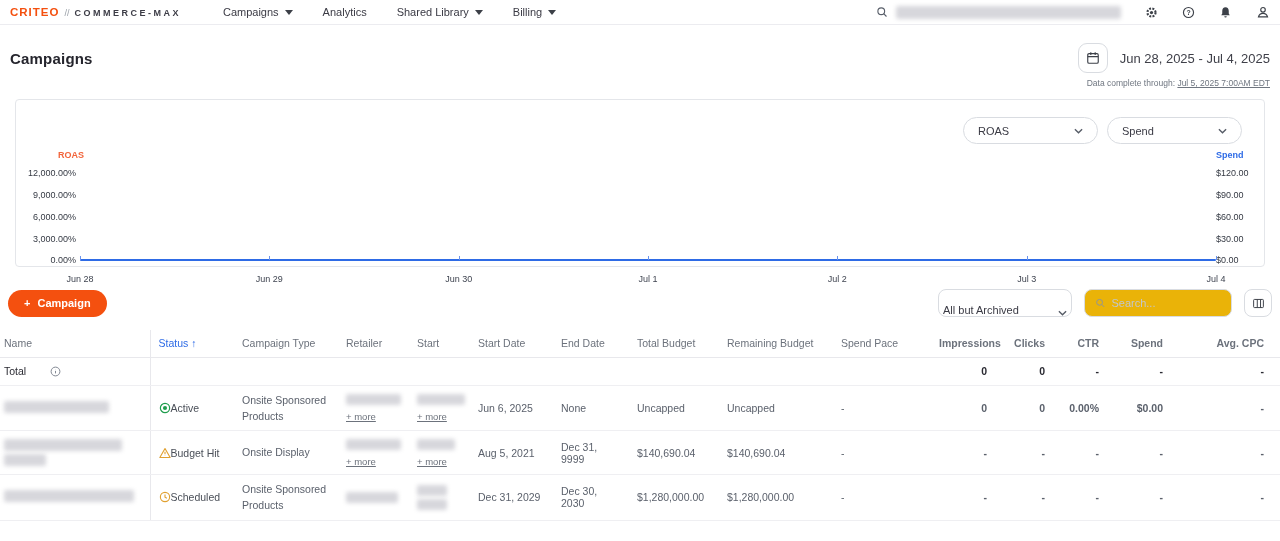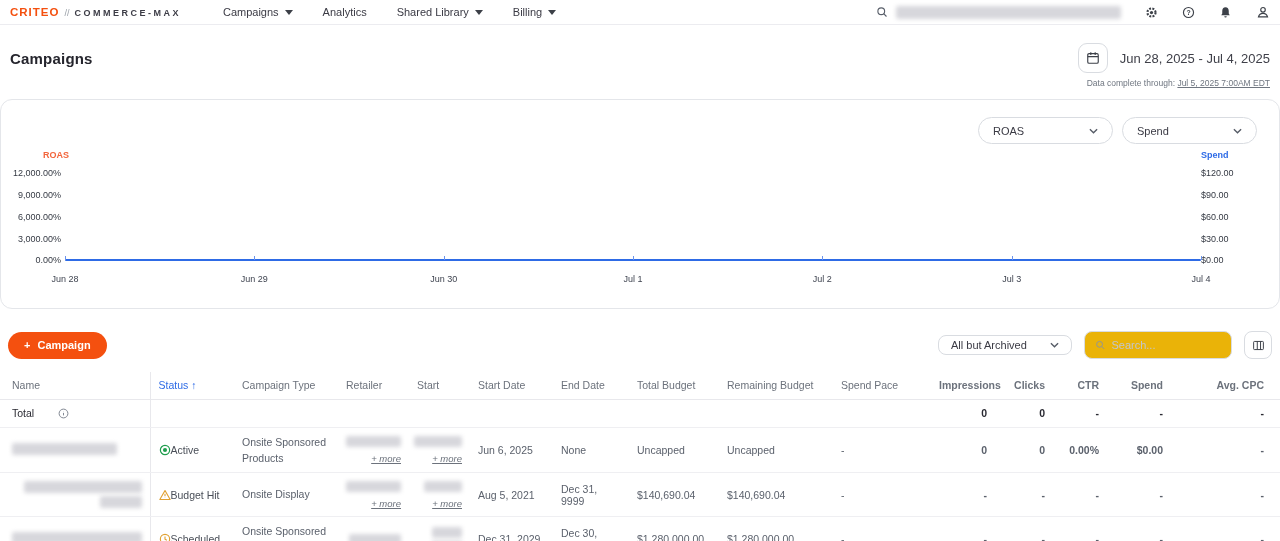--- a/index.html
+++ b/index.html
@@ -26,22 +26,22 @@
     padding:0 10px; margin-top:13px; height:40px; }
   .page-title { font-size:15px; font-weight:bold; color:#25252d; letter-spacing:.2px; }
   .date-wrap { display:flex; align-items:center; gap:12px; }
   .cal-btn { width:30px; height:30px; border:1px solid #d9dce1; border-radius:9px;
     background:#fff; display:flex; align-items:center; justify-content:center; cursor:pointer; }
   .date-range { font-size:13px; color:#3f4049; }
   .data-line { text-align:right; padding:0 10px; font-size:8.5px; color:#6f7680; height:13px; }
   .data-line a { color:#6f7680; text-decoration:underline; cursor:pointer; }
 
   
-  .card { position:relative; margin:8px 0 0; height:210px; border:1px solid #e4e6ea;
-    border-radius:12px; background:#fff; }
+  .card { position:relative; margin:8px 15px 0; height:168px; border:1px solid #e4e6ea;
+    border-radius:4px; background:#fff; }
   .metric-pills { position:absolute; top:17px; right:22px; display:flex; gap:9px; }
   .pill { width:135px; height:27px; border:1px solid #d9dce1; border-radius:14px;
     display:flex; align-items:center; justify-content:space-between;
     padding:0 14px; font-size:11px; color:#3a3a44; cursor:pointer; background:#fff; }
   .axis-label-left { position:absolute; top:50px; left:0; width:68px; text-align:right;
     font-size:9px; font-weight:bold; color:#f2653c; }
   .axis-label-right { position:absolute; top:50px; left:1200px; font-size:9px;
     font-weight:bold; color:#2e6be6; }
   .tick-l { position:absolute; left:0; width:60px; text-align:right; font-size:9px; color:#343943; }
   .tick-r { position:absolute; left:1200px; font-size:9px; color:#343943; }
@@ -51,48 +51,48 @@
   .x-axis { position:absolute; left:64px; top:174px; width:1136px; height:12px; }
   .x-axis span { position:absolute; transform:translateX(-50%); font-size:9px; color:#3f4450; white-space:nowrap; }
 
   
   .toolbar { display:flex; align-items:center; justify-content:space-between;
     margin-top:22px; padding:0 8px; height:28px; }
   .btn-campaign { height:27px; padding:0 16px; background:#f4500f; border:none;
     border-radius:14px; color:#fff; font-size:11px; font-weight:bold; display:flex;
     align-items:center; gap:7px; cursor:pointer; font-family:inherit; }
   .toolbar-right { display:flex; align-items:center; gap:12px; }
-  .filter-pill { width:134px; height:20px; border:1px solid #d9dce1; border-radius:8px;
-    display:flex; align-items:center; justify-content:space-between; padding:0 12px;
+  .filter-pill { width:134px; height:28px; border:1px solid #d9dce1; border-radius:8px;
+    display:flex; align-items:flex-end; justify-content:space-between; padding:0 4px;
     font-size:11px; color:#3a3a44; cursor:pointer; background:#fff; }
   .search-box { width:148px; height:28px; border:1px solid #d9dce1; border-radius:8px;
     display:flex; align-items:center; gap:6px; padding:0 10px; background:#eab308; }
   .search-box input { border:none; outline:none; width:100%; font-size:11px;
     font-family:inherit; color:#3a3a44; background:transparent; }
   .search-box input::placeholder { color:#c2c6cc; }
   .col-btn { width:28px; height:28px; border:1px solid #d9dce1; border-radius:8px;
     background:#fff; display:flex; align-items:center; justify-content:center; cursor:pointer; }
 
   
   table { width:1280px; border-collapse:collapse; table-layout:fixed; margin-top:13px; }
   th, td { font-size:10.5px; padding:6px 8px; vertical-align:middle; }
   th { color:#6c727c; font-weight:normal; text-align:left; border-bottom:1px solid #e8e8ec;
     height:27px; white-space:nowrap; }
   td { border-bottom:1px solid #efeff2; color:#5b616c; }
-  .col-name { padding-left:12px; border-right:1px solid #e8e8ec; }
+  .col-name { padding-left:4px; border-right:1px solid #e8e8ec; }
   th.sorted { color:#2e6be6; cursor:pointer; }
   .num { text-align:right;font-weight:bold; }
   .col-last { padding-right:16px; }
   tr.total td { height:28px; color:#2a2a32; }
   tr.data-row td { height:44px; }
   .total-cell { display:flex; align-items:center; gap:24px; color:#2a2a32; }
   .status-cell { display:flex; align-items:center; gap:0; color:#4a4f58; white-space:nowrap; }
   .more-link { display:inline-block; margin-top:3px; font-size:9.5px; color:#6c727c;
     text-decoration:underline; cursor:pointer; }
-  .stack { display:flex; flex-direction:column; align-items:flex-end; gap:3px;font-style:italic; }
+  .stack { display:flex; flex-direction:column; align-items:flex-start; gap:3px; }
   .wrap-type { line-height:1.55; }
 </style>
 </head>
 <body>
 
 <div class="nav">
   <div class="logo">
     <span class="brand">CRITEO</span>
     <span class="div">//</span>
     <span class="prod">COMMERCE-MAX</span>

